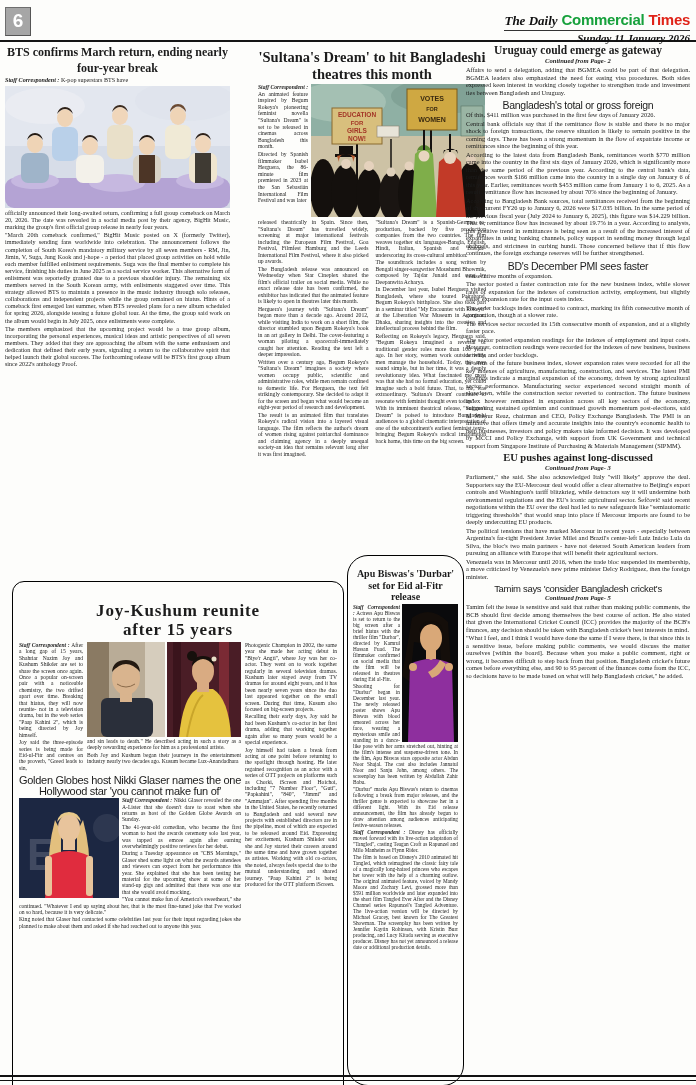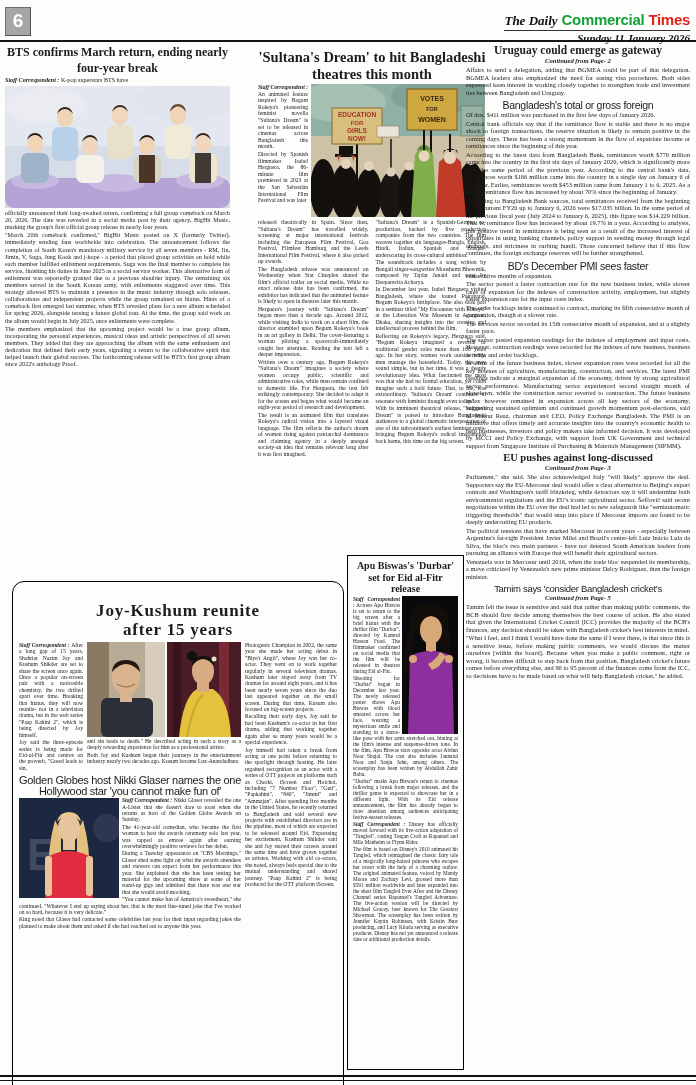--- a/index.html
+++ b/index.html
@@ -52,21 +52,21 @@
   .jk-col1{width:64px;}
   .jk-mid{width:154px;}
   .jk-photos{display:flex;gap:2px;margin-bottom:1px;}
   .jk-col3{width:92px;height:455px;overflow:hidden;}
   .box-left .p{font-size:5.6px;line-height:6.4px;}
   .gg-sec{margin-top:3px;}
   .gg-h{font-size:11px;line-height:10.5px;margin-bottom:1px;}
   .gg-photo{float:left;margin:1px 3px 1px 0;}
   
   .box-mid{position:absolute;left:347px;top:555px;width:105px;height:505px;border:1.6px solid #000;
-           border-radius:0;padding:4px 5px;overflow:hidden;}
+           border-radius:21px;padding:12px 5px;overflow:hidden;}
   .apu-h{font-size:10px;line-height:11.5px;margin-bottom:1px;}
   .box-mid .p{font-size:5.3px;line-height:6px;}
   .apu-photo{float:right;margin:0 0 1px 2px;}
   .tangled-h{font-size:7.2px;line-height:8.2px;margin:3px 0 1px 0;}
   
   .footer-rule{position:absolute;left:0;top:1075px;width:696px;height:3px;
                border-top:2.5px solid #111;border-bottom:1px solid #111;}
   svg text{font-family:"Liberation Sans",sans-serif;font-weight:bold;}
 </style>
 </head>

